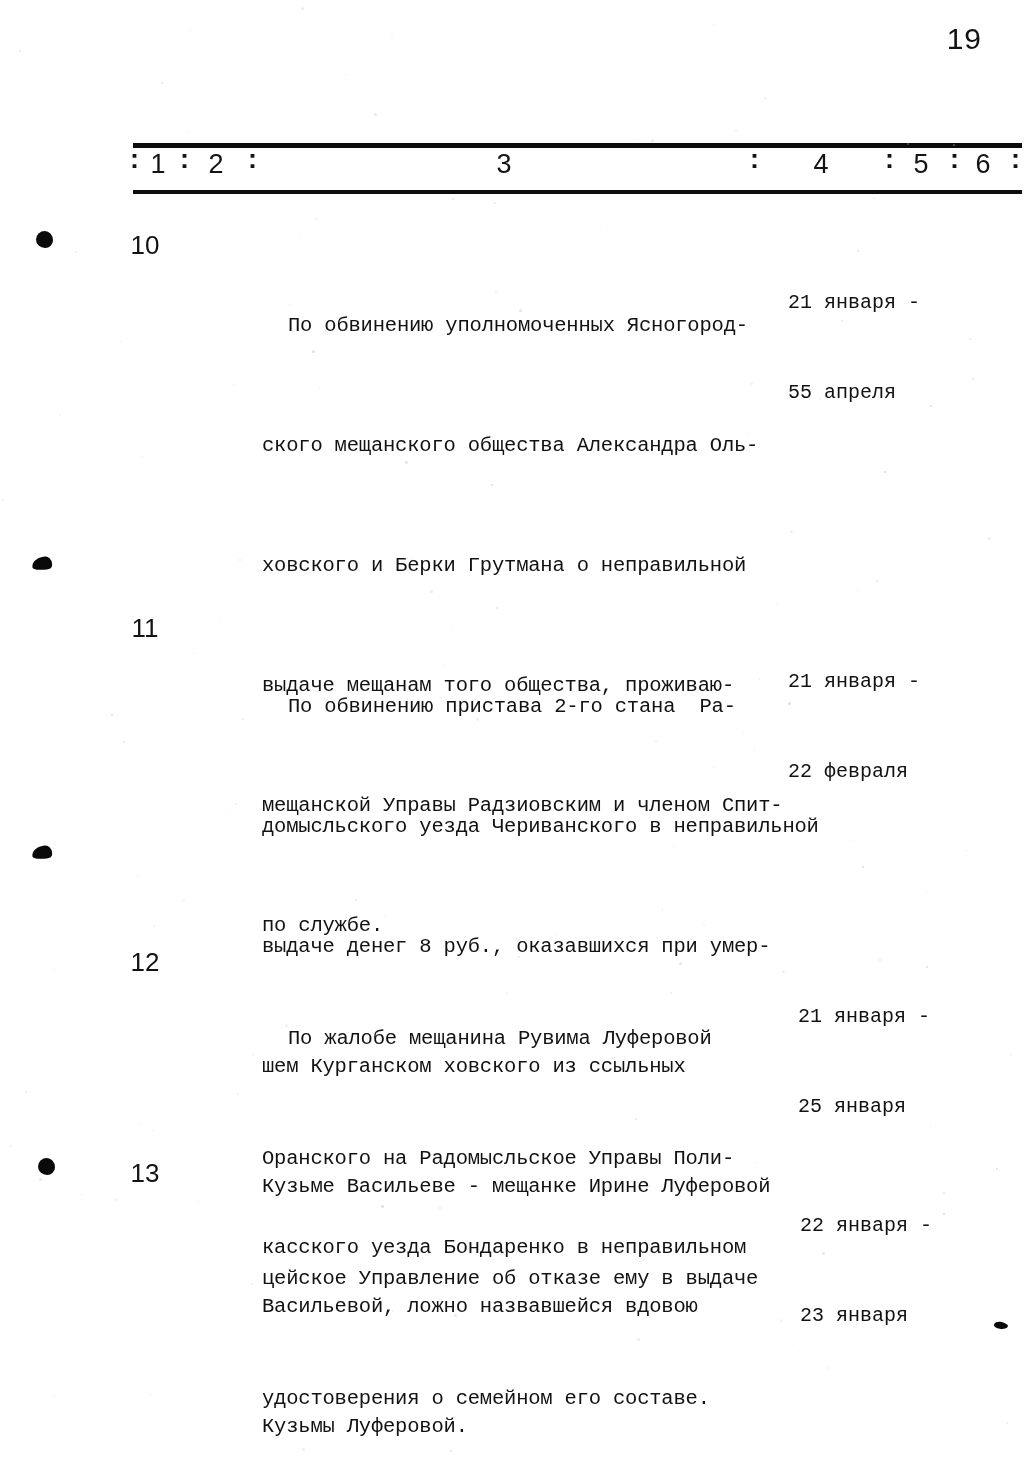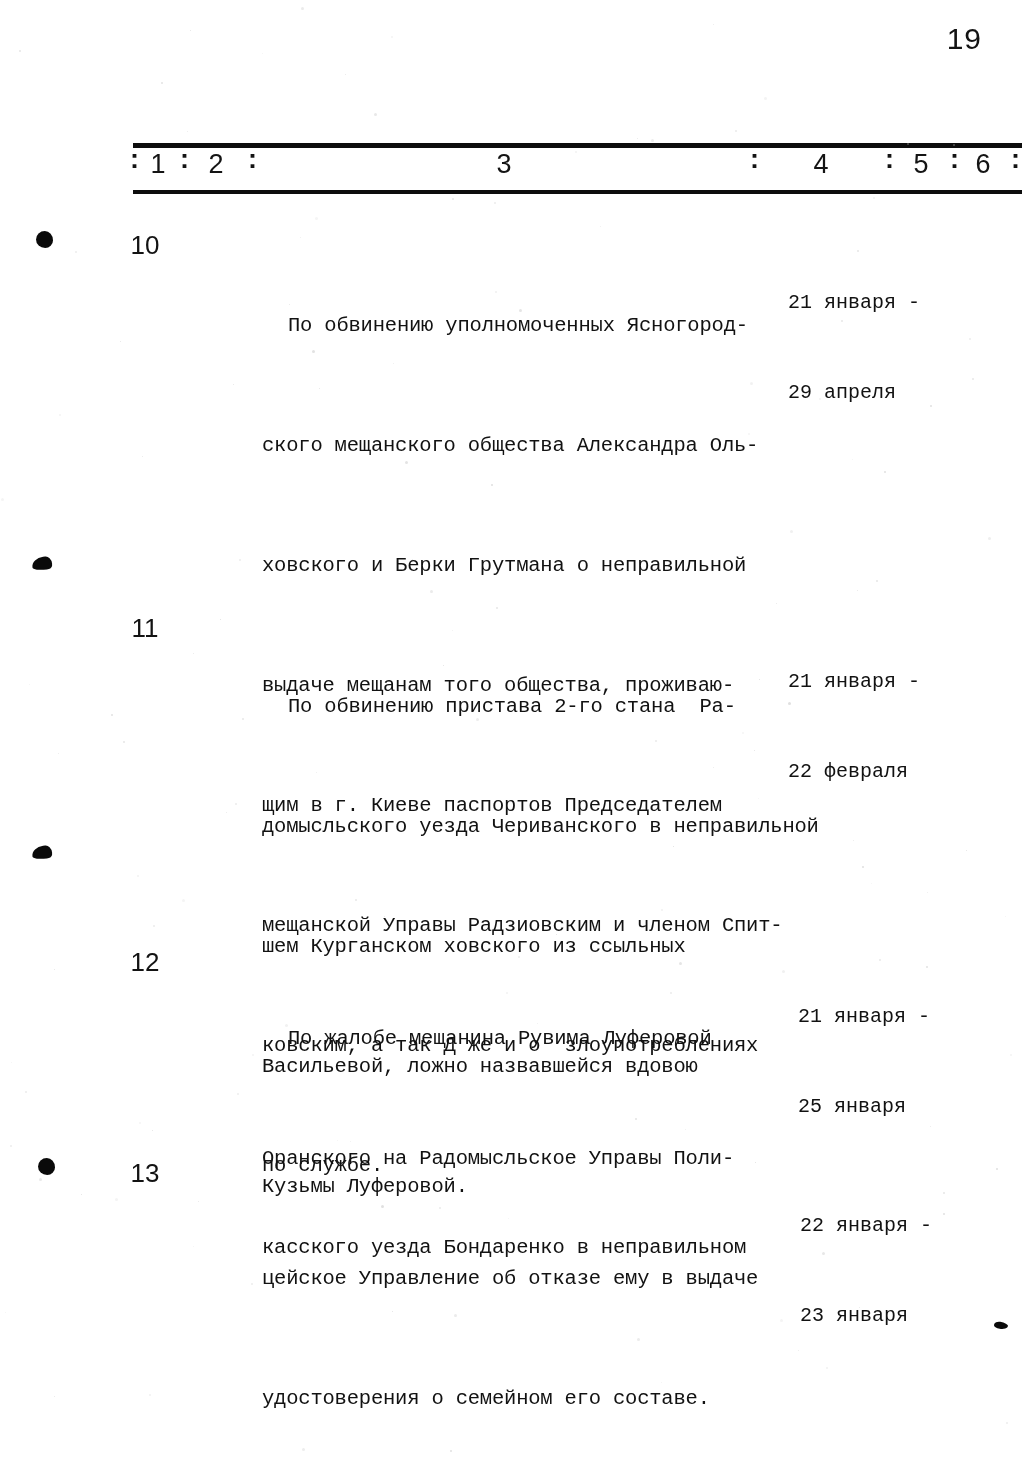--- a/index.html
+++ b/index.html
@@ -178,37 +178,37 @@
   <div class="colnum" style="left:828px;width:44px;">6</div>
 </div>
 
 <div class="entry" style="top:226px;">
   <div class="rownum" style="left:105px; top:4px;">10</div>
   <div class="descr">
     <span class="ln indent">По обвинению уполномоченных Ясногород-</span>
     <span class="ln">ского мещанского общества Александра Оль-</span>
     <span class="ln">ховского и Берки Грутмана о неправильной</span>
     <span class="ln">выдаче мещанам того общества, проживаю-</span>
-    <span class="ln">щим в г. Киеве паспортов Председателем</span>
     <span class="ln">мещанской Управы Радзиовским и членом Спит-</span>
-    <span class="ln">ковским, а так Д же и о  злоупотреблениях</span>
     <span class="ln">по службе.</span>
   </div>
   <div class="dates" style="top:2px;">
     <span class="ln">21 января -</span>
-    <span class="ln">29 апреля</span>
+    <span class="ln">55 апреля</span>
   </div>
 </div>
 
 <div class="entry" style="top:607px;">
   <div class="rownum" style="left:105px; top:6px;">11</div>
   <div class="descr">
     <span class="ln indent">По обвинению пристава 2-го стана  Ра-</span>
     <span class="ln">домысльского уезда Чериванского в неправильной</span>
+    <span class="ln">выдаче денег 8 руб., оказавшихся при умер-</span>
     <span class="ln">шем Курганском ховского из ссыльных</span>
+    <span class="ln">Кузьме Васильеве - мещанке Ирине Луферовой</span>
     <span class="ln">Васильевой, ложно назвавшейся вдовою</span>
     <span class="ln">Кузьмы Луферовой.</span>
   </div>
   <div class="dates" style="top:0px;">
     <span class="ln">21 января -</span>
     <span class="ln">22 февраля</span>
   </div>
 </div>
 
 <div class="entry" style="top:939px;">

